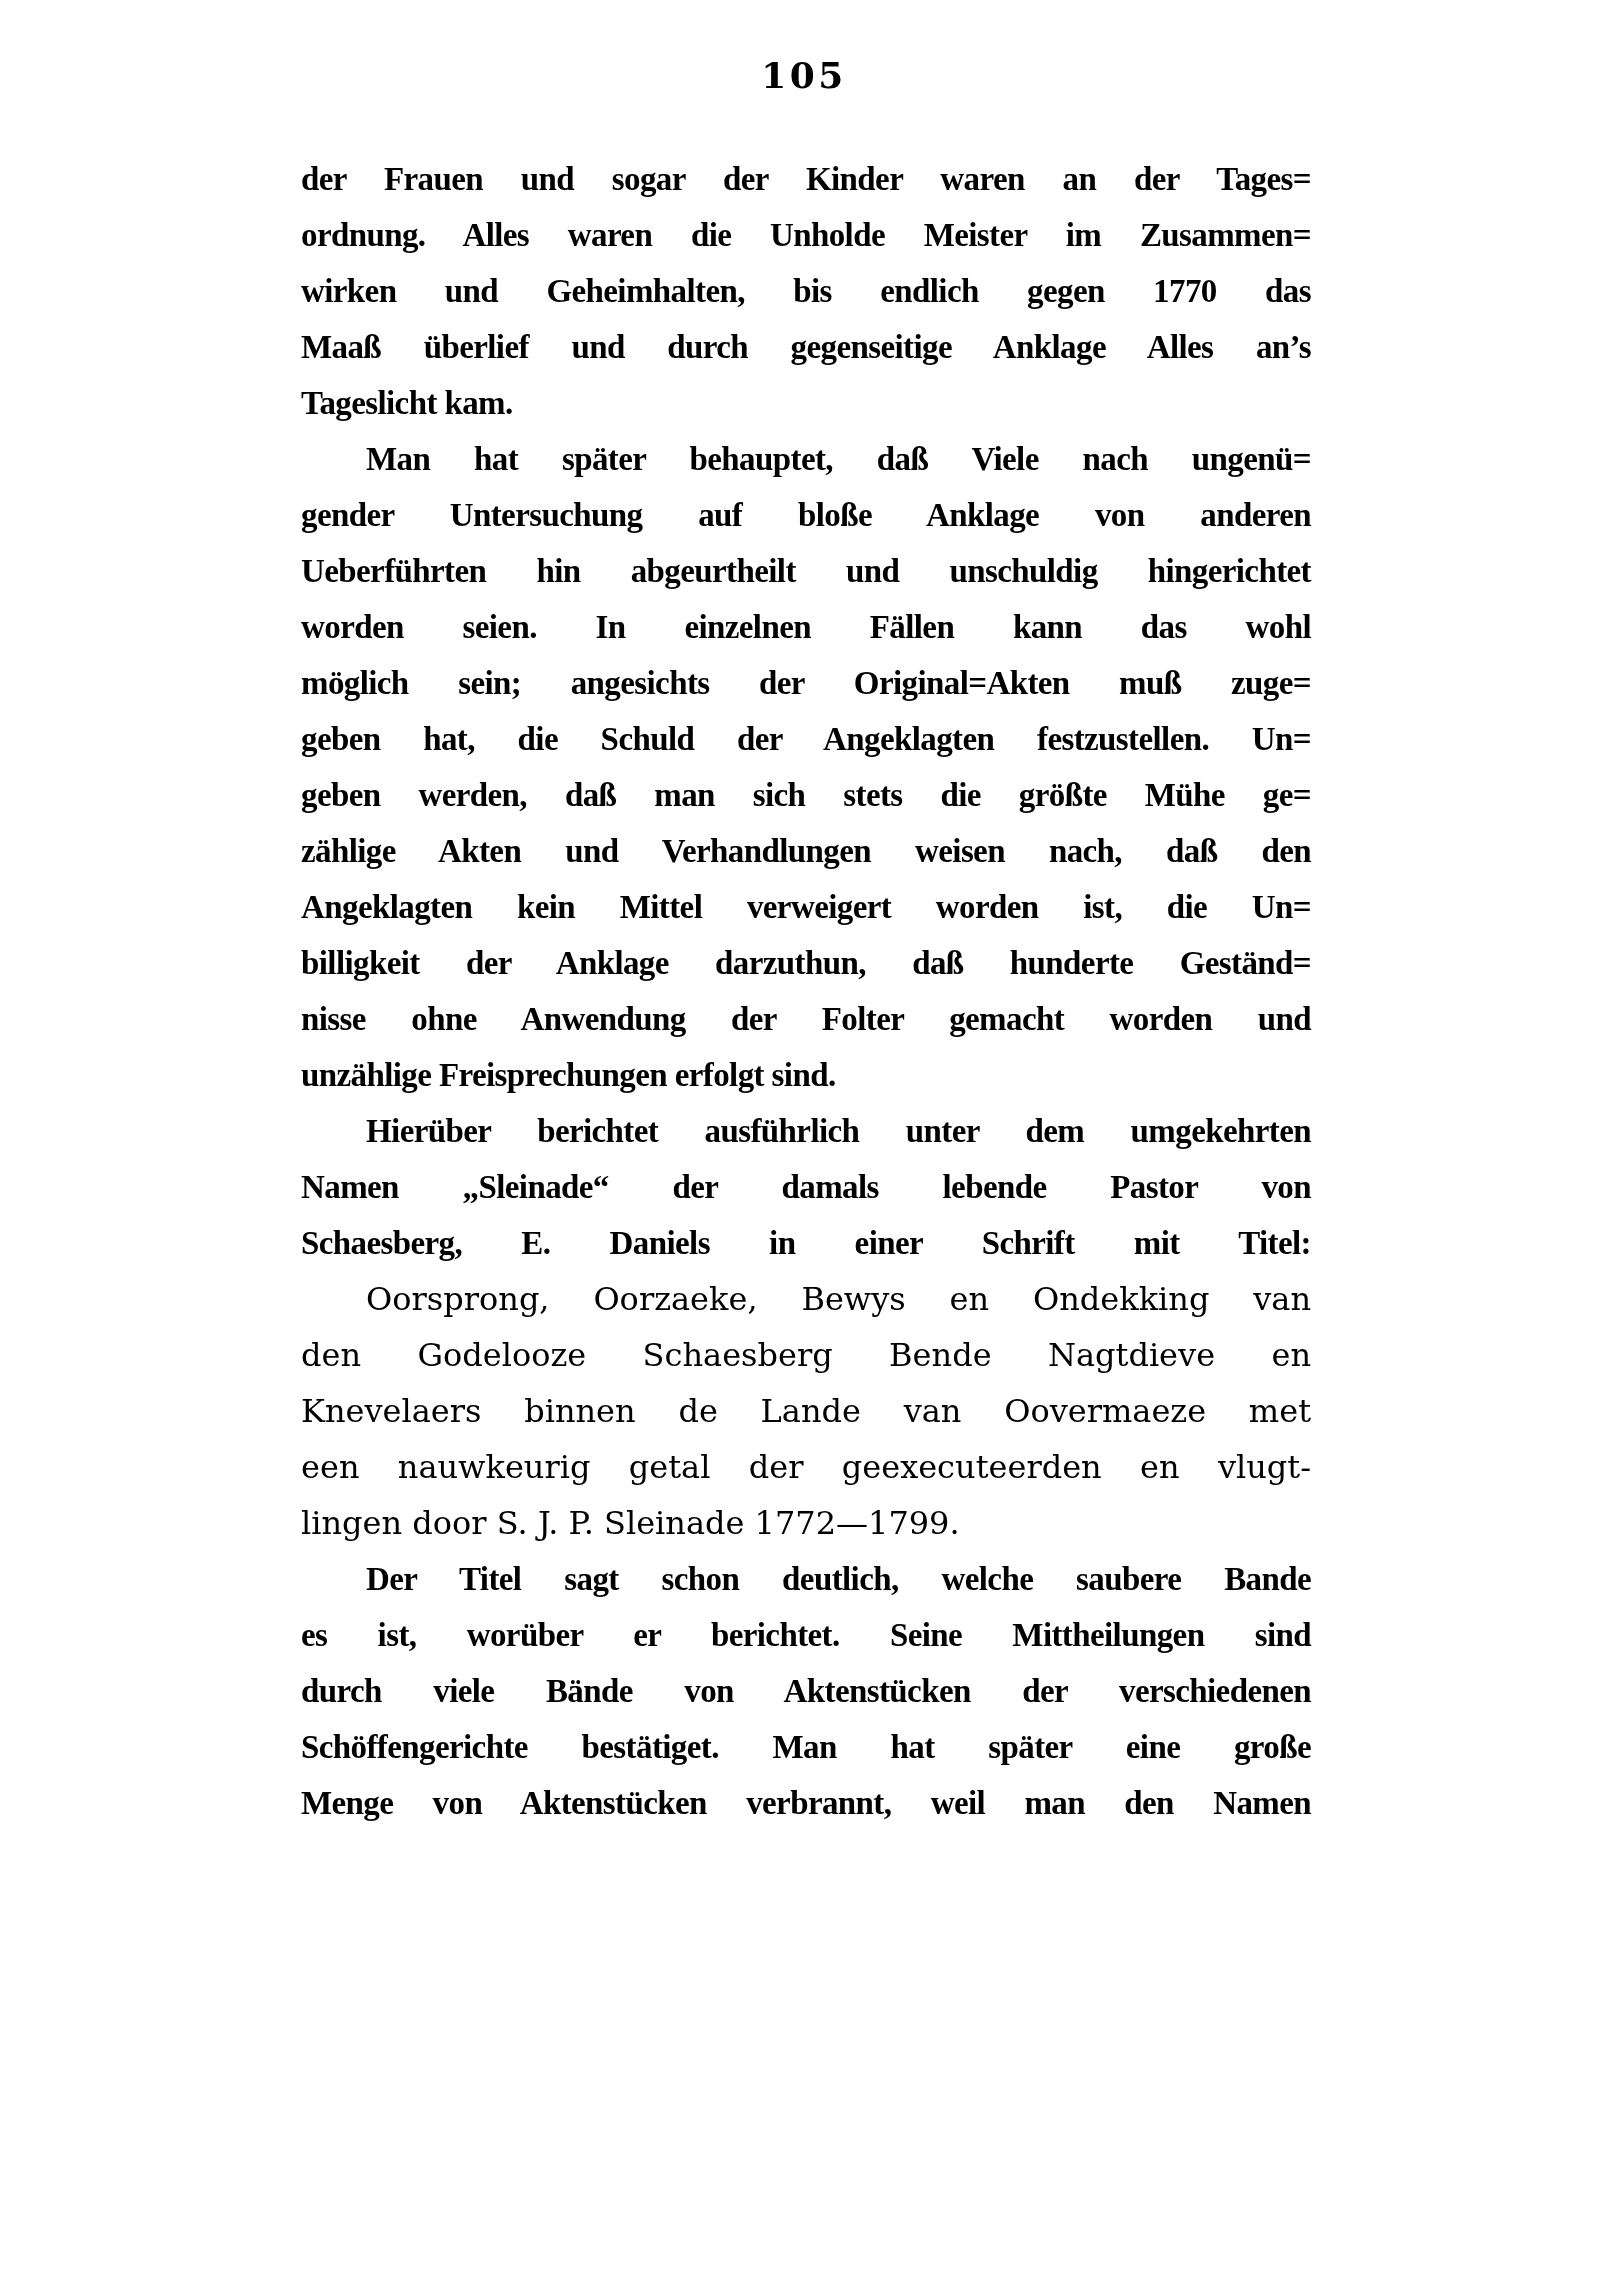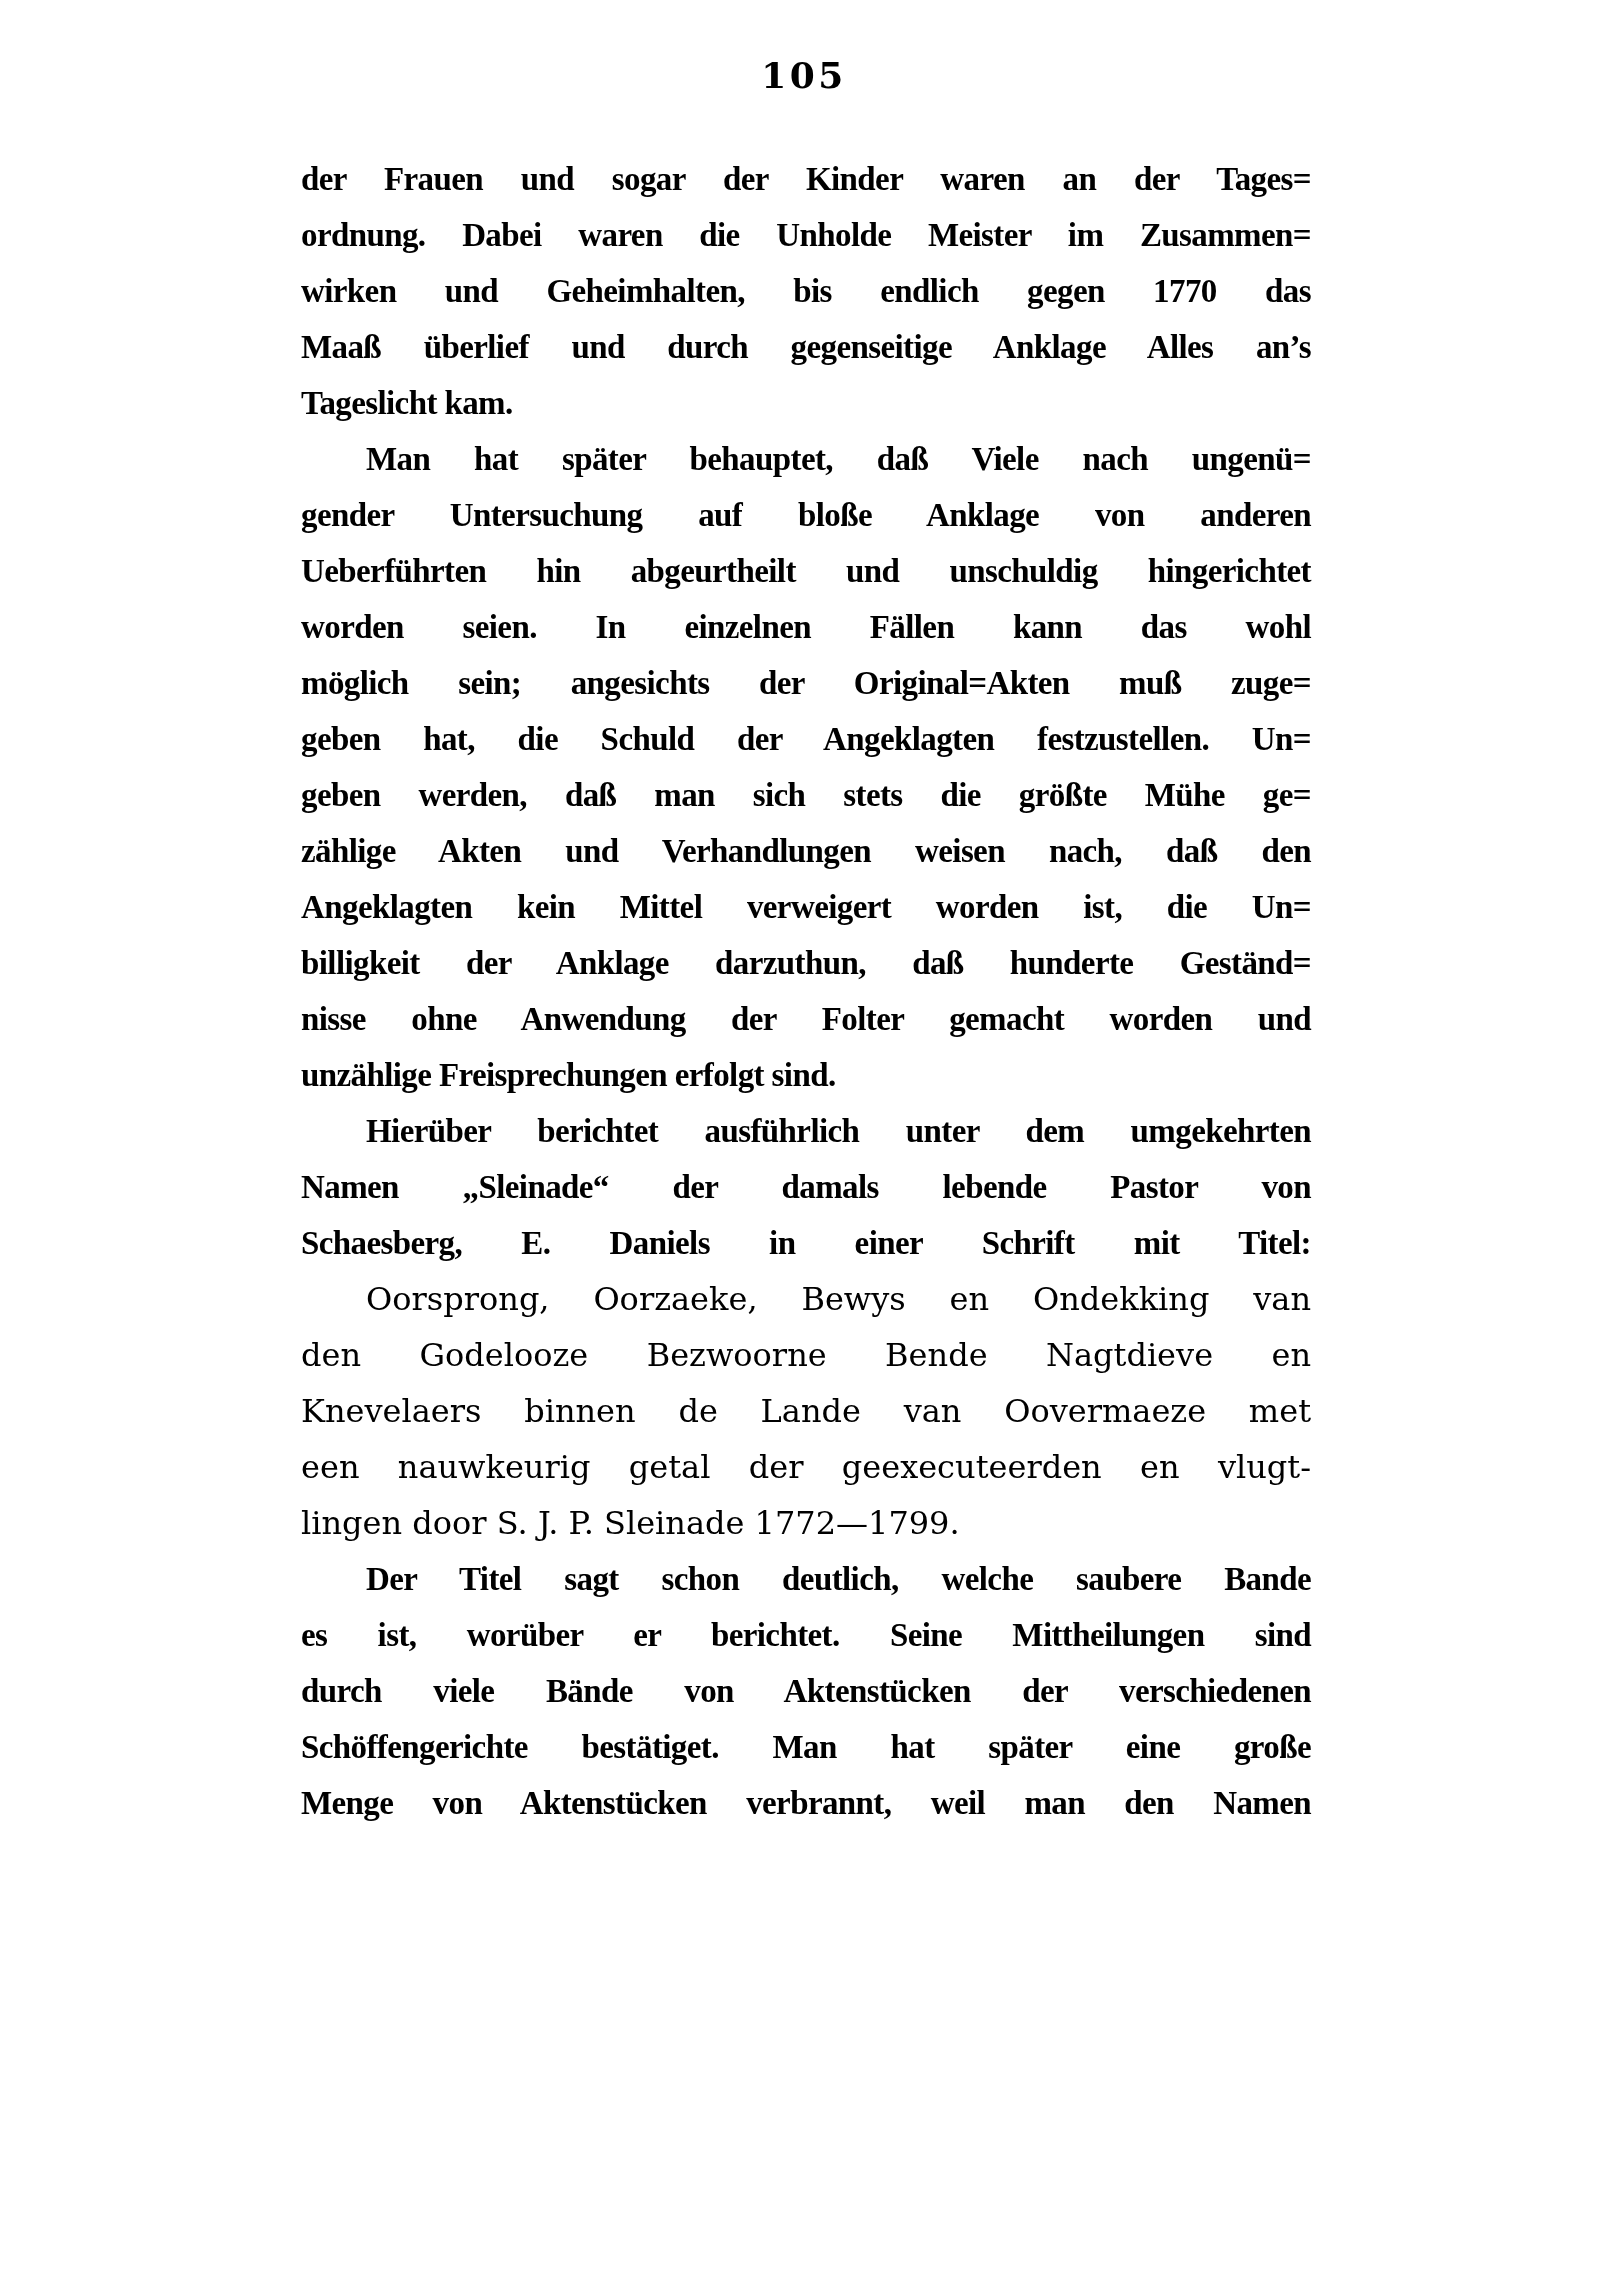--- a/index.html
+++ b/index.html
@@ -65,21 +65,21 @@
   }
 </style>
 </head>
 <body>
 
 <div class="page">
   <div class="page-number">105</div>
   <div class="text-block">
       <div class="paragraph fraktur">
         <div class="line">der Frauen und sogar der Kinder waren an der Tages=</div>
-        <div class="line">ordnung. Dabei waren die Unholde Meister im Zusammen=</div>
+        <div class="line">ordnung. Alles waren die Unholde Meister im Zusammen=</div>
         <div class="line">wirken und Geheimhalten, bis endlich gegen 1770 das</div>
         <div class="line">Maaß überlief und durch gegenseitige Anklage Alles an’s</div>
         <div class="line last">Tageslicht kam.</div>
       </div>
       <div class="paragraph fraktur">
         <div class="line indent">Man hat später behauptet, daß Viele nach ungenü=</div>
         <div class="line">gender Untersuchung auf bloße Anklage von anderen</div>
         <div class="line">Ueberführten hin abgeurtheilt und unschuldig hingerichtet</div>
         <div class="line">worden seien. In einzelnen Fällen kann das wohl</div>
         <div class="line">möglich sein; angesichts der Original=Akten muß zuge=</div>
@@ -91,21 +91,21 @@
         <div class="line">nisse ohne Anwendung der Folter gemacht worden und</div>
         <div class="line last">unzählige Freisprechungen erfolgt sind.</div>
       </div>
       <div class="paragraph fraktur">
         <div class="line indent">Hierüber berichtet ausführlich unter dem umgekehrten</div>
         <div class="line">Namen „Sleinade“ der damals lebende Pastor von</div>
         <div class="line">Schaesberg, E. Daniels in einer Schrift mit Titel:</div>
       </div>
       <div class="paragraph antiqua">
         <div class="line indent">Oorsprong, Oorzaeke, Bewys en Ondekking van</div>
-        <div class="line">den Godelooze Bezwoorne Bende Nagtdieve en</div>
+        <div class="line">den Godelooze Schaesberg Bende Nagtdieve en</div>
         <div class="line">Knevelaers binnen de Lande van Oovermaeze met</div>
         <div class="line">een nauwkeurig getal der geexecuteerden en vlugt-</div>
         <div class="line last">lingen door S. J. P. Sleinade 1772—1799.</div>
       </div>
       <div class="paragraph fraktur">
         <div class="line indent">Der Titel sagt schon deutlich, welche saubere Bande</div>
         <div class="line">es ist, worüber er berichtet. Seine Mittheilungen sind</div>
         <div class="line">durch viele Bände von Aktenstücken der verschiedenen</div>
         <div class="line">Schöffengerichte bestätiget. Man hat später eine große</div>
         <div class="line">Menge von Aktenstücken verbrannt, weil man den Namen</div>

